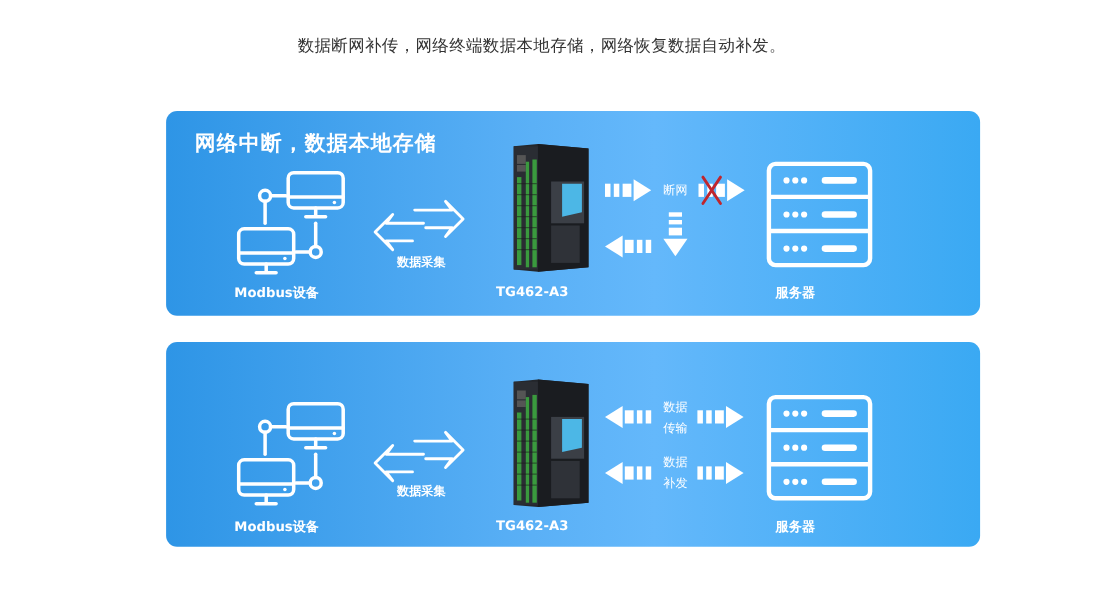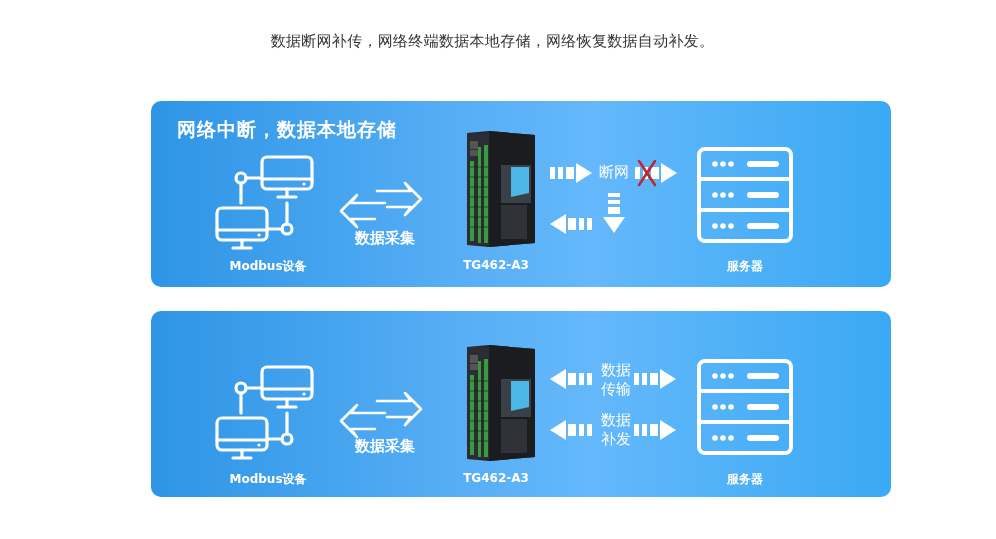--- a/index.html
+++ b/index.html
@@ -6,22 +6,22 @@
   body { width:996px; height:539px; position:relative; overflow:hidden;
          font-family:"DejaVu Sans","Liberation Sans",sans-serif; }
   .caption { position:absolute; left:0; top:32px; width:985px; text-align:center;
              font-size:15px; color:#333333; letter-spacing:0.3px; }
   .panel { position:absolute; left:151px; width:740px; height:186px; border-radius:10px;
            background:linear-gradient(90deg,#2e95e6 0%,#5ab0f6 45%,#64b8fb 60%,#3aa9f3 100%);
            overflow:hidden; }
   .panel.p1 { top:101px; }
   .panel.p2 { top:311px; }
   .ptitle { position:absolute; left:26px; top:16px; font-size:19px; font-weight:bold; color:#ffffff; letter-spacing:1px; }
-  .lbl { position:absolute; color:#ffffff; font-size:12px; font-weight:bold; text-align:center; }
-  .small { position:absolute; color:#ffffff; font-size:15px; text-align:right; line-height:19px; }
+  .lbl { position:absolute; color:#ffffff; font-size:12px; font-weight:bold; text-align:left; }
+  .small { position:absolute; color:#ffffff; font-size:11px; text-align:center; line-height:19px; }
   svg { position:absolute; overflow:visible; }
   .device { position:absolute; }
 </style>
 </head>
 <body>
 
 <div class="caption">数据断网补传，网络终端数据本地存储，网络恢复数据自动补发。</div>
 
 <div class="panel p1">
   <div class="ptitle">网络中断，数据本地存储</div>

